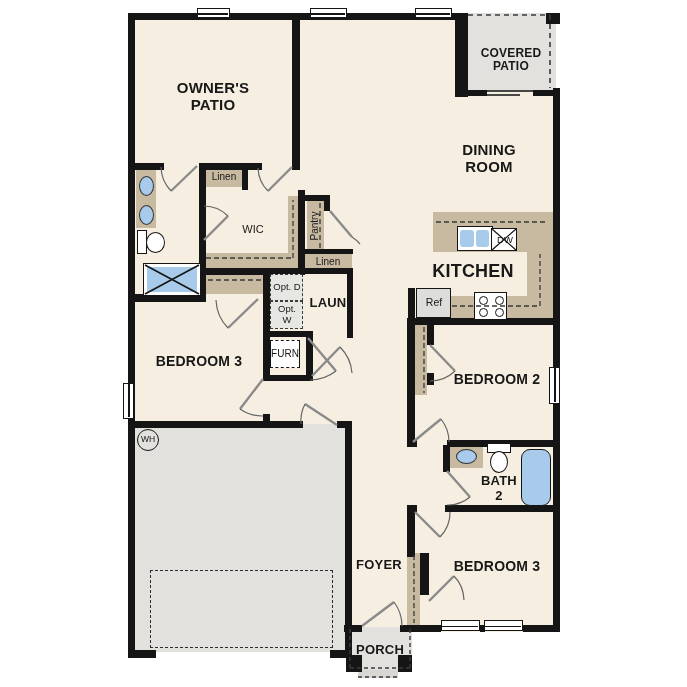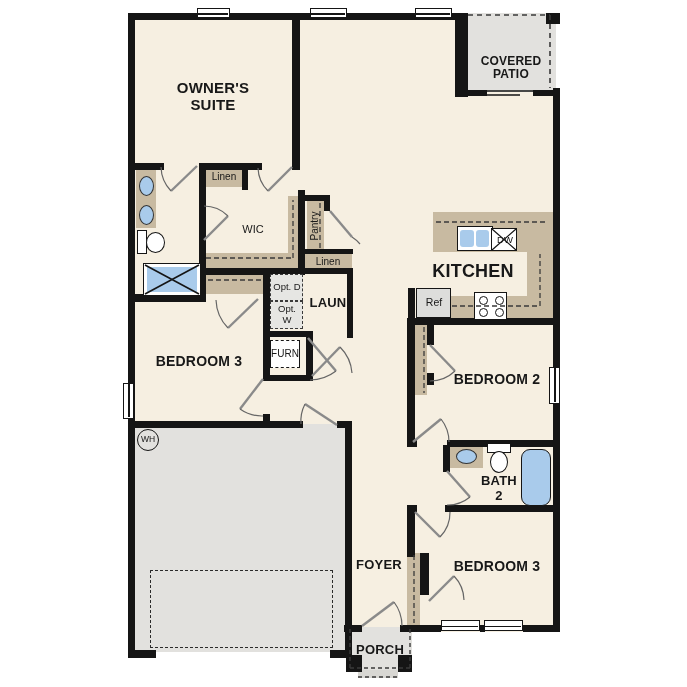--- a/index.html
+++ b/index.html
@@ -217,22 +217,23 @@
       <path d="M305,404 A37,37 0 0 0 301,424"></path>
       <path d="M455,371 A36,36 0 0 1 430,381"></path>
       <path d="M441,419 A37,37 0 0 1 449,442"></path>
       <path d="M470,497 A35,35 0 0 1 447,505"></path>
       <path d="M440,537 A35,35 0 0 0 450,512"></path>
       <path d="M454,576 A36,36 0 0 1 464,600"></path>
       <path d="M394,602 A40,40 0 0 1 402,626"></path>
     </g>
   </svg>
 
-  <div class="lbl wrap" style="left:213px;top:97px;width:95px;font-size:15px;">OWNER'S SUITE</div>
-  <div class="lbl wrap" style="left:511px;top:68px;width:82px;font-size:12px;">COVERED PATIO</div>
+  <div class="lbl wrap" style="left:213px;top:97px;width:95px;font-size:15px;">OWNER'S PATIO</div>
+  <div class="lbl wrap" style="left:511px;top:60px;width:82px;font-size:12px;">COVERED PATIO</div>
+  <div class="lbl wrap" style="left:489px;top:159px;width:66px;font-size:15px;">DINING ROOM</div>
   <div class="lbl sm" style="left:224px;top:177px;font-size:10px;">Linen</div>
   <div class="lbl sm" style="left:253px;top:229px;font-size:11px;">WIC</div>
   <div class="lbl sm" style="left:315px;top:226px;font-size:10px;transform:translate(-50%,-50%) rotate(-90deg);">Pantry</div>
   <div class="lbl sm" style="left:328px;top:262px;font-size:10px;">Linen</div>
   <div class="lbl sm wrap" style="left:287px;top:287px;width:28px;font-size:9.5px;">Opt. D</div>
   <div class="lbl sm wrap" style="left:287px;top:315px;width:28px;font-size:9.5px;">Opt. W</div>
   <div class="lbl" style="left:328px;top:303px;font-size:13px;">LAUN</div>
   <div class="lbl sm" style="left:285px;top:354px;font-size:10px;">FURN</div>
   <div class="lbl" style="left:473px;top:271px;font-size:18px;">KITCHEN</div>
   <div class="lbl sm" style="left:434px;top:303px;font-size:10.5px;">Ref</div>

